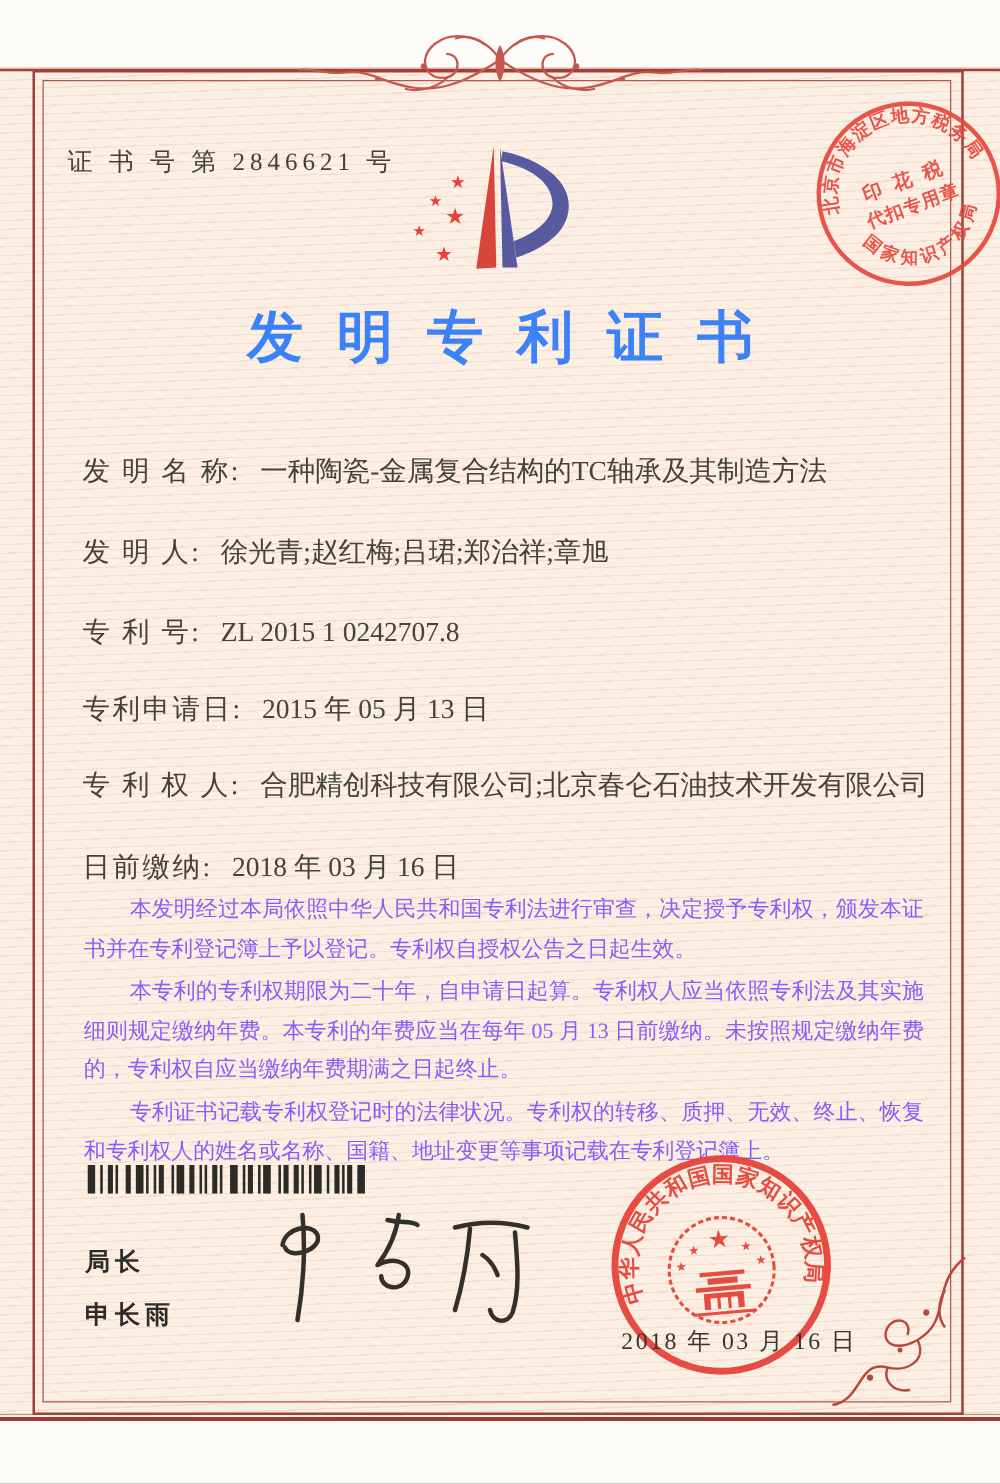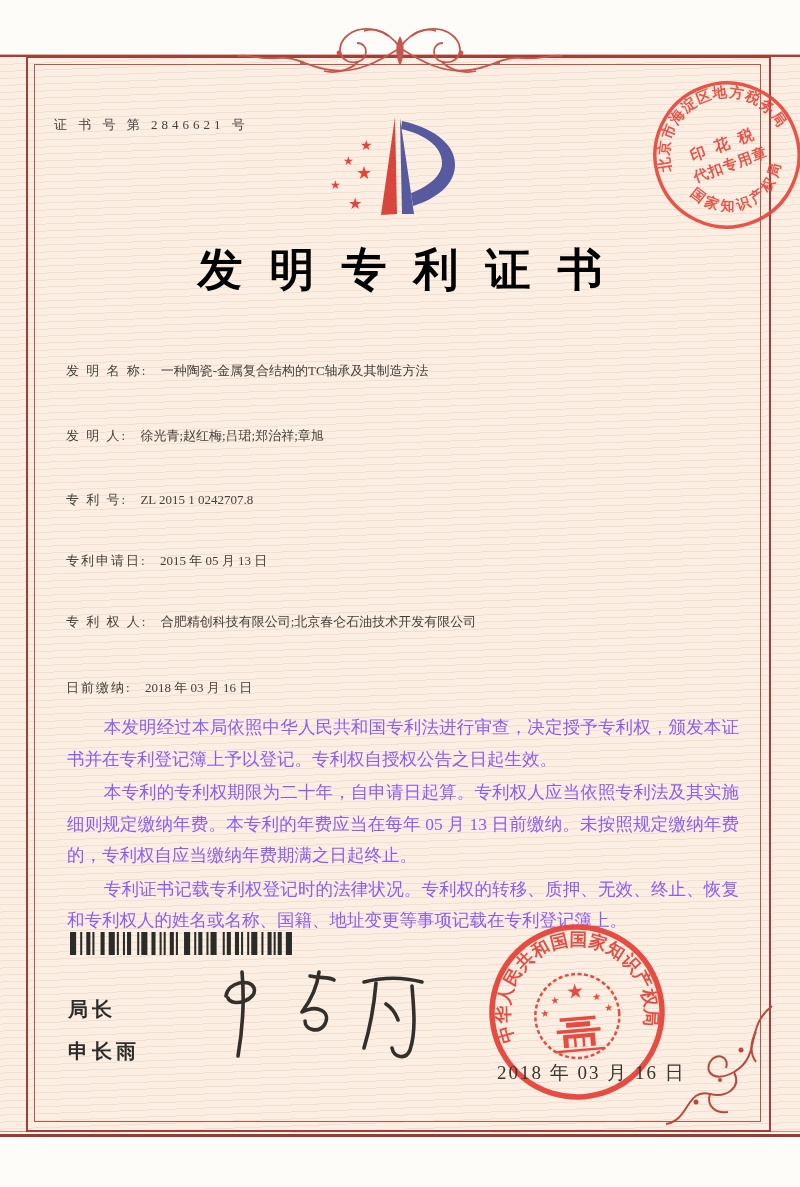--- a/index.html
+++ b/index.html
@@ -18,29 +18,29 @@
   .line-top{position:absolute;left:0;top:54px;width:800px;height:3px;
     background:linear-gradient(180deg,#e0b4a4 0 1px,#a04038 1px 3px);}
   .line-bottom{position:absolute;left:0;top:1131px;width:800px;height:7px;
     background:linear-gradient(180deg,#cf8d7c 0 1px,rgba(0,0,0,0) 1px 3px,#9c3a34 3px 6px,rgba(0,0,0,0) 6px);}
   .frame-outer{position:absolute;left:26px;top:56px;width:741px;height:1072px;
     border:2.5px solid #a04038;}
   .frame-inner{position:absolute;left:34px;top:64px;width:725px;height:1056px;
     border:1px solid #b2574d;}
 
   .top-ornament{position:absolute;left:238px;top:16px;}
-  .cert-no{position:absolute;left:54px;top:116px;font-size:13px;letter-spacing:4px;color:#433f3e;text-align:right;}
+  .cert-no{position:absolute;left:54px;top:116px;font-size:20px;letter-spacing:4px;color:#433f3e;text-align:right;}
   .logo{position:absolute;left:318px;top:88px;}
   .tax-stamp{position:absolute;left:642px;top:70px;transform:rotate(-20deg);opacity:.92;}
 
   .title{position:absolute;left:0;top:240px;width:800px;box-sizing:border-box;
     text-align:center;font-size:45px;font-weight:600;letter-spacing:27px;padding-left:27px;
-    color:#000000;}
-
-  .field{position:absolute;left:66px;font-size:13px;color:#45423c;white-space:nowrap;}
+    color:#3b82f6;}
+
+  .field{position:absolute;left:66px;font-size:22px;color:#45423c;white-space:nowrap;}
   .f1{top:362px}.f2{top:427px}.f3{top:491px}.f4{top:552px}.f5{top:613px}.f6{top:679px}
   .field .lbl{letter-spacing:2px;margin-right:10px;}
 
   .paras{position:absolute;left:65px;top:710px;width:676px;}
   .paras p{margin:2px;font-size:17.5px;line-height:31.5px;text-indent:2.1em;
     color:#8b5cf6;text-align:justify;}
 
   .barcode{position:absolute;left:70px;top:932px;width:224px;height:23px;}
 
   .signer{position:absolute;left:68px;top:996px;

